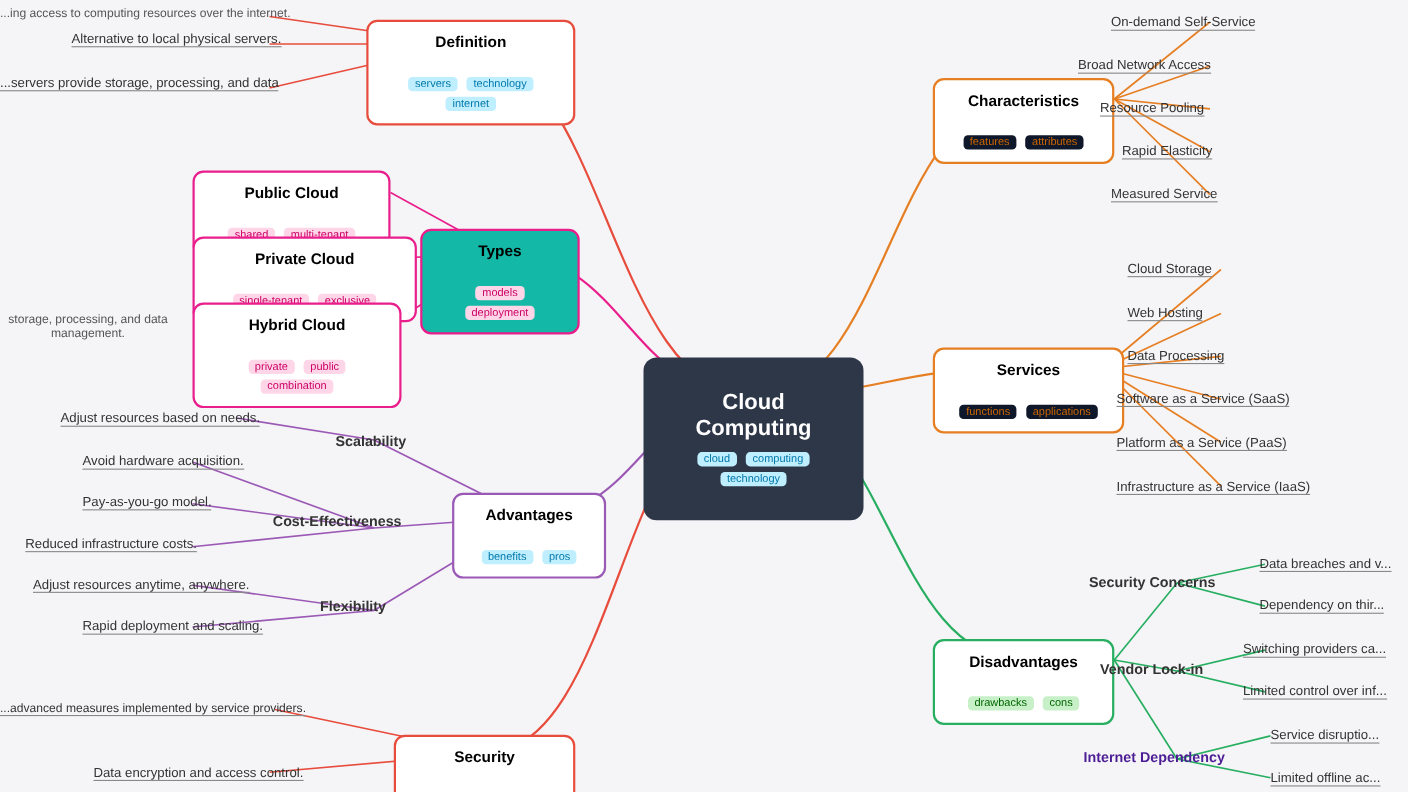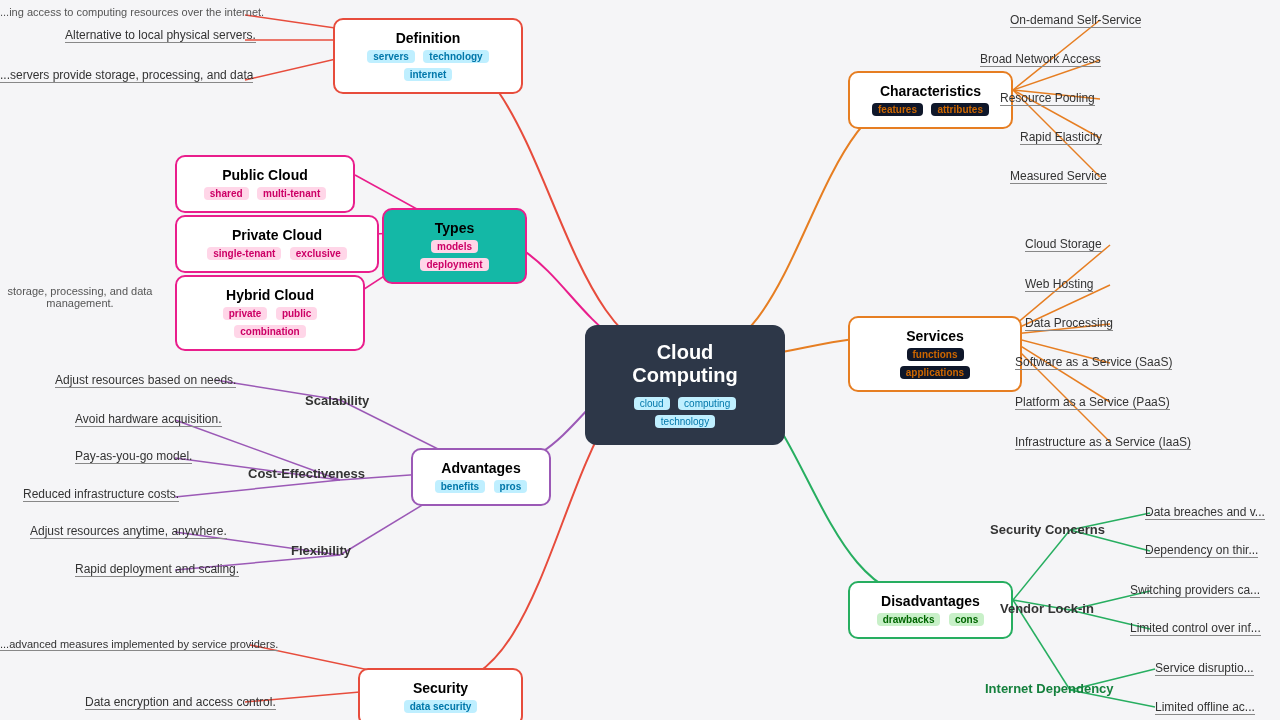--- a/index.html
+++ b/index.html
@@ -23,21 +23,21 @@
 
     .node {
       position: absolute;
       z-index: 2;
     }
 
     .central-node {
       background: #2d3748;
       color: white;
       border-radius: 12px;
-      padding: 16px 22px;
+      padding: 30px 22px;
       text-align: center;
     }
     .central-node .title {
       font-size: 20px;
       font-weight: bold;
       color: white;
     }
     .central-node .tags {
       margin-top: 6px;
     }
@@ -46,22 +46,21 @@
       border-radius: 10px;
       padding: 10px 16px;
       text-align: center;
       border: 2px solid;
     }
     .branch-node .label {
       font-size: 14px;
       font-weight: bold;
     }
     .branch-node .tags {
-      margin-top: 0;
-      font-weight: bold;
+      margin-top: 20px;
     }
 
     .tag {
       display: inline-block;
       border-radius: 4px;
       font-size: 10px;
       padding: 1px 6px;
       margin: 1px 2px;
     }
 
@@ -280,15 +279,15 @@
 </div>
 
 <div class="section-title" style="left:990px; top:522px; color:#333;">Security Concerns</div>
 <div class="leaf-text leaf-underline" style="left:1145px; top:505px;">Data breaches and v...</div>
 <div class="leaf-text leaf-underline" style="left:1145px; top:543px;">Dependency on thir...</div>
 
 <div class="section-title" style="left:1000px; top:601px; color:#333;">Vendor Lock-in</div>
 <div class="leaf-text leaf-underline" style="left:1130px; top:583px;">Switching providers ca...</div>
 <div class="leaf-text leaf-underline" style="left:1130px; top:621px;">Limited control over inf...</div>
 
-<div class="section-title" style="left:985px; top:681px; color:#15803d;">Internet Dependency</div>
+<div class="section-title" style="left:985px; top:681px; color:#4c1d95;">Internet Dependency</div>
 <div class="leaf-text leaf-underline" style="left:1155px; top:661px;">Service disruptio...</div>
 <div class="leaf-text leaf-underline" style="left:1155px; top:700px;">Limited offline ac...</div>
 
 </body></html>

